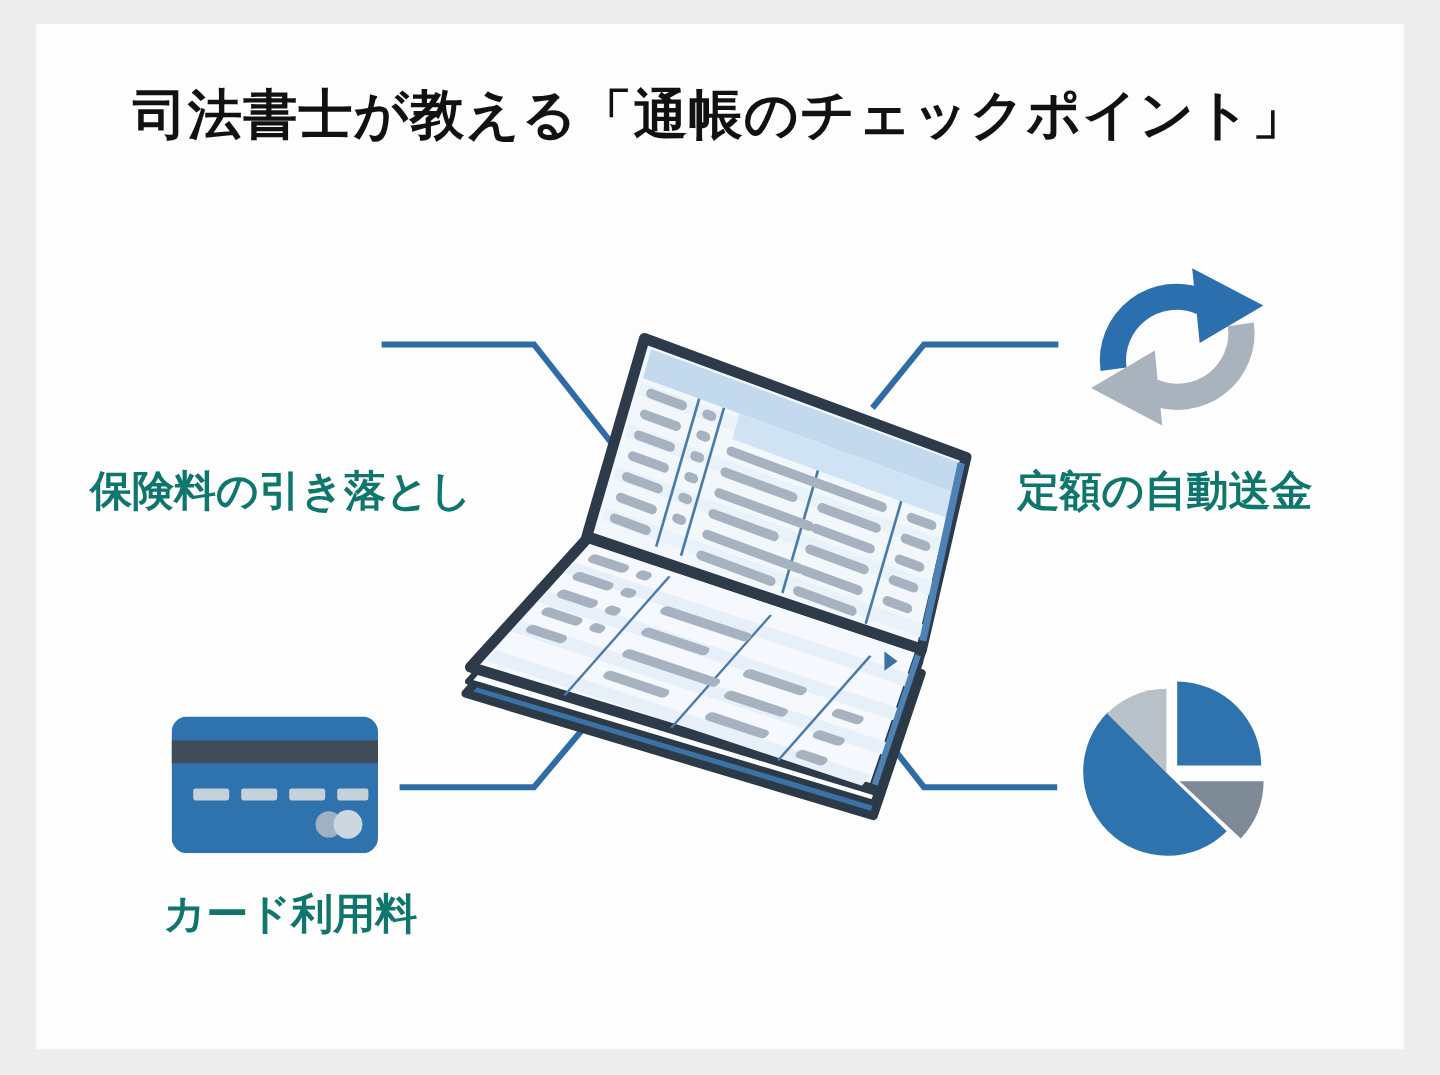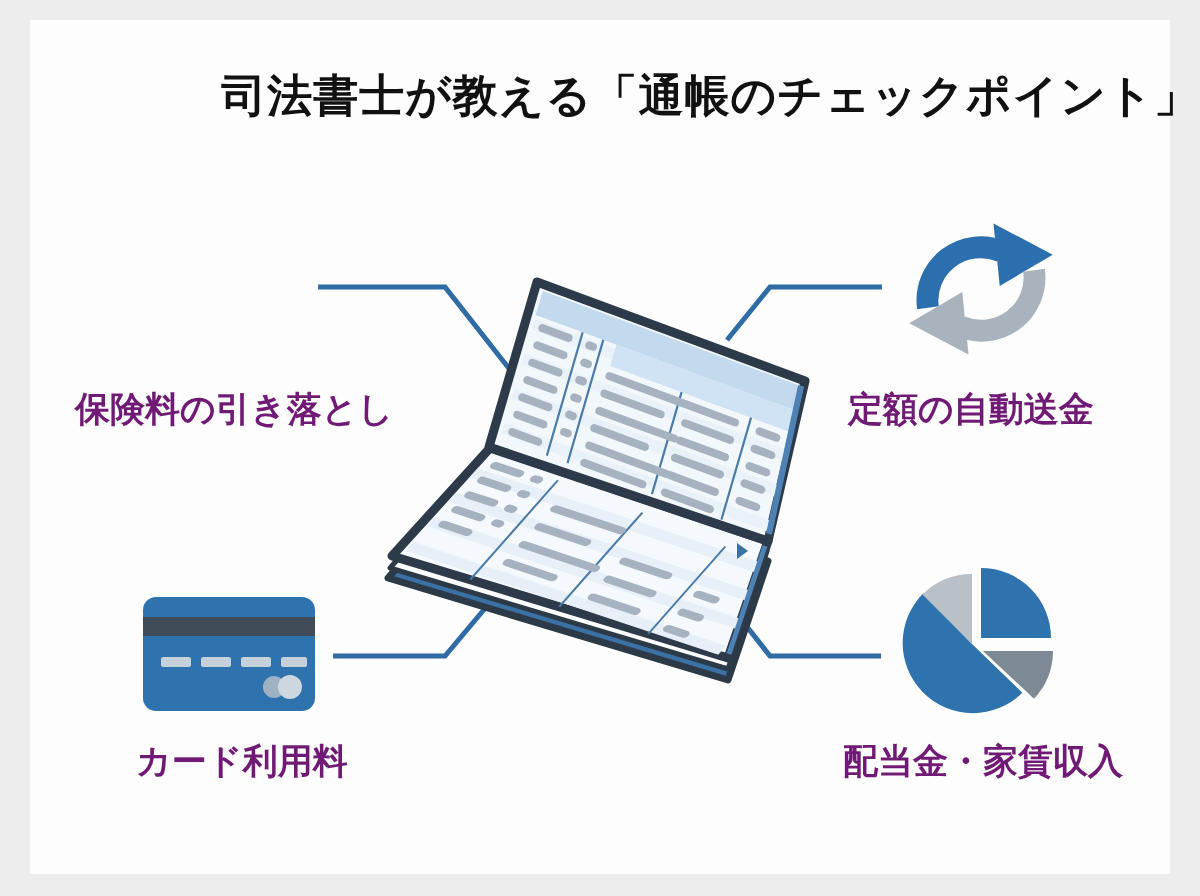--- a/index.html
+++ b/index.html
@@ -1,21 +1,21 @@
 <!DOCTYPE html>
 <html><head>
 <meta charset="utf-8">
 <style>
   html,body{margin:0;padding:0;width:1200px;height:896px;overflow:hidden;
     font-family:"Liberation Sans","DejaVu Sans",sans-serif;background:#ededee;}
   .frame{position:absolute;inset:0;width:1200px;height:896px;background:#ededee;}
   .canvas{position:absolute;left:30px;top:20px;right:30px;bottom:22px;background:#fdfdfd;}
-  .title{position:absolute;left:0;top:66px;width:100%;text-align:right;
+  .title{position:absolute;left:0;top:66px;width:100%;text-align:center;
     font-size:45px;font-weight:900;color:#111;letter-spacing:1px;}
-  .callout-label{position:absolute;font-size:35px;font-weight:800;color:#701a75;white-space:nowrap;}
+  .callout-label{position:absolute;font-size:35px;font-weight:800;color:#0f766e;white-space:nowrap;}
   #label-insurance{left:75px;top:386px;}
   #label-auto{left:848px;top:386px;text-align:center;}
   #label-card{left:136px;top:738px;}
   #label-income{left:843px;top:738px;}
   .iconbox{position:absolute;}
   #icon-doc{left:163px;top:203px;width:132px;height:168px;}
   #icon-arrows{left:903px;top:211px;width:156px;height:156px;}
   #icon-card{left:143px;top:597px;width:172px;height:114px;}
   #icon-pie{left:900px;top:564px;width:160px;height:160px;}
   #scene{position:absolute;left:0;top:0;width:1200px;height:896px;}
@@ -179,14 +179,13 @@
       </g>
       <g transform="translate(11,7)">
         <path d="M72 80 L142 80 A70 70 0 0 1 123 127.7 Z" fill="#7d8995"></path>
       </g>
     </svg>
   </div>
 
   <div class="callout-label" id="label-insurance">保険料の引き落とし</div>
   <div class="callout-label" id="label-auto">定額の自動送金</div>
   <div class="callout-label" id="label-card">カード利用料</div>
-  <div class="callout-label" id="label-income">配当金・家賃収入</div>
 </div>
 
 </body></html>

